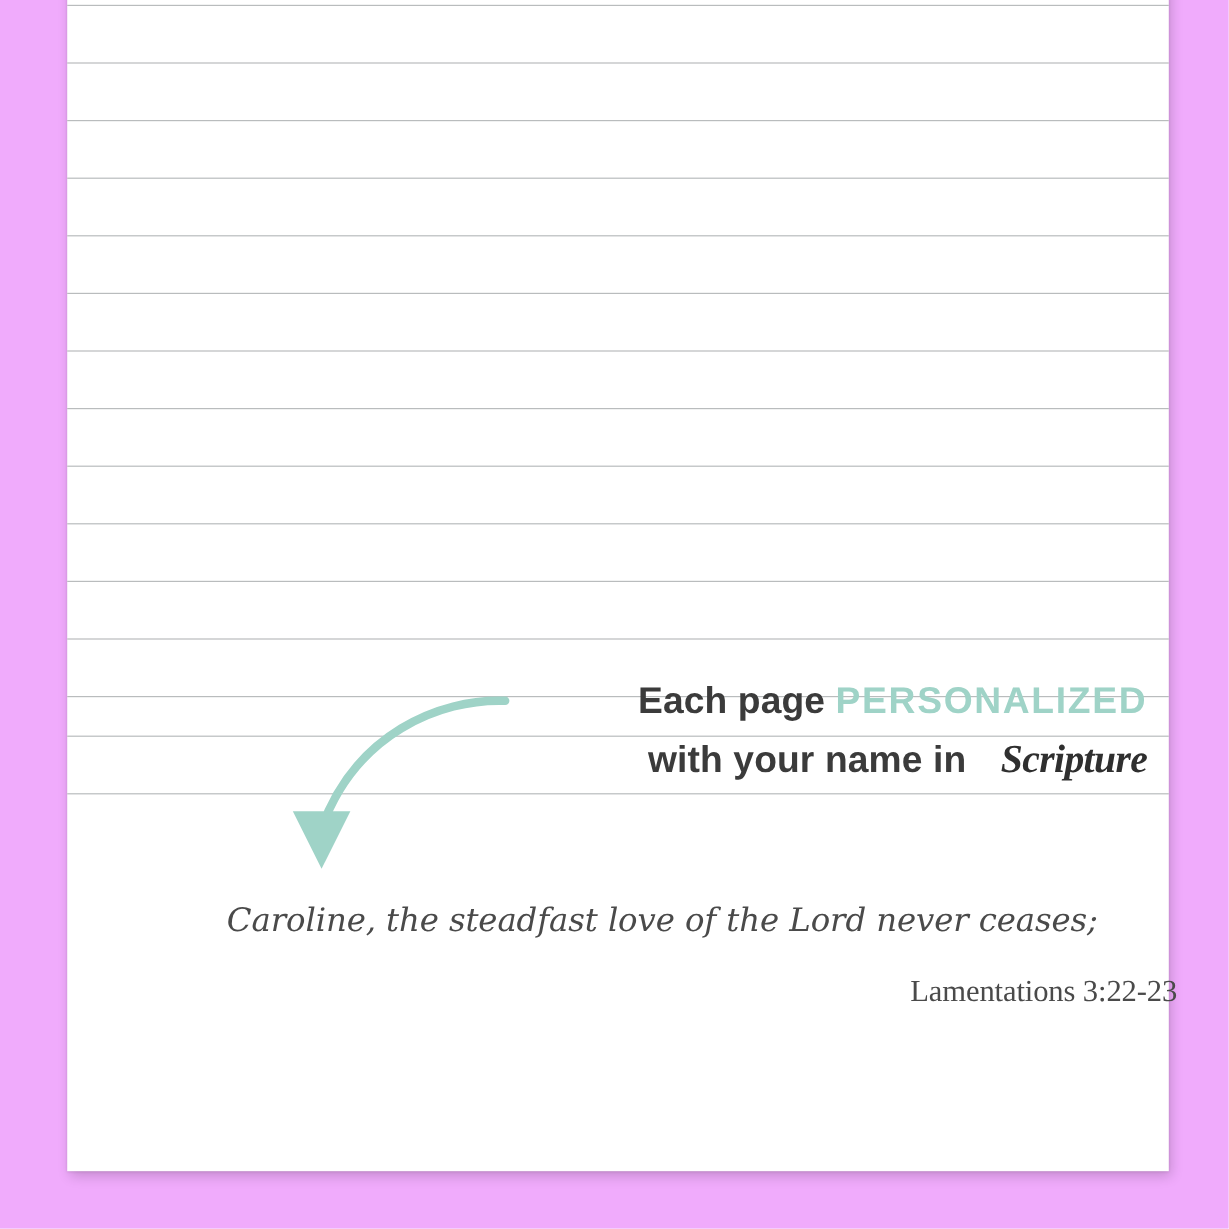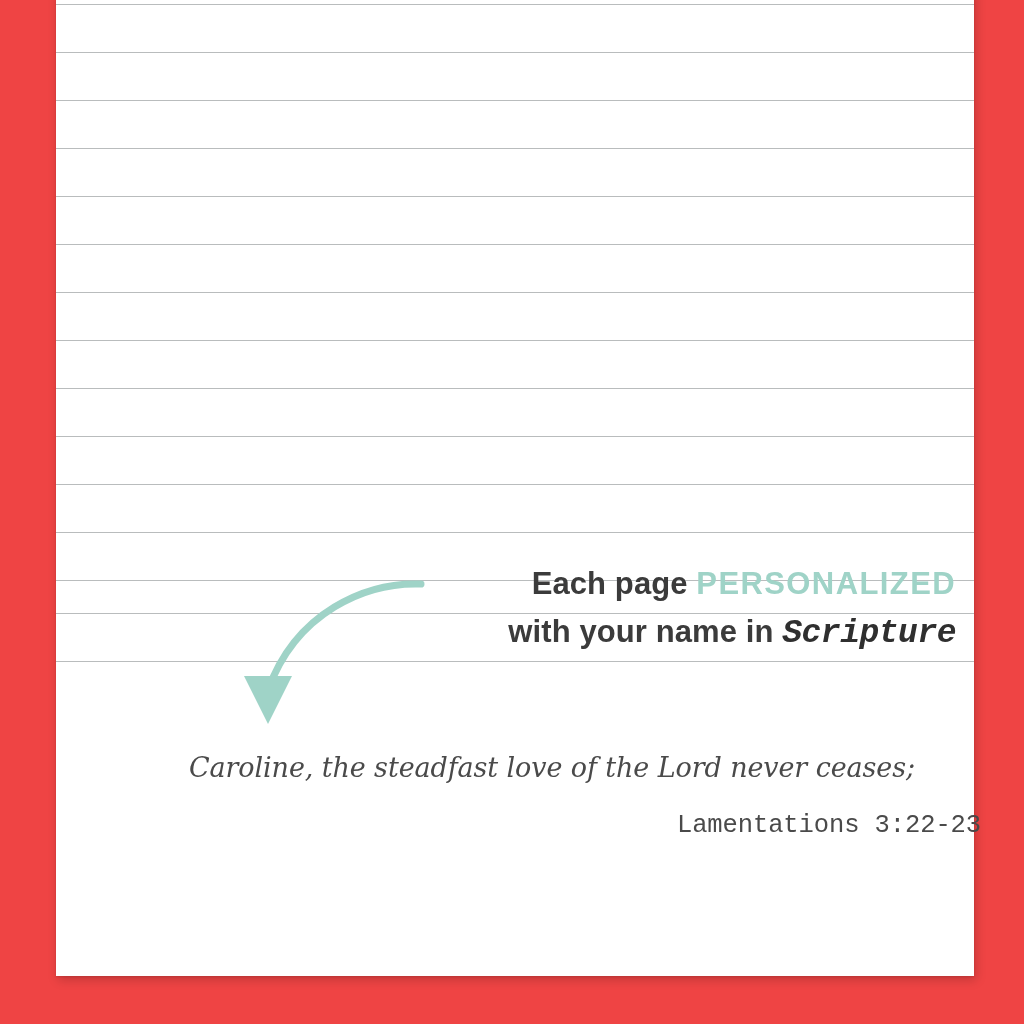--- a/index.html
+++ b/index.html
@@ -9,21 +9,21 @@
     height: 1024px;
     background: #ffffff;
     font-family: "Liberation Sans", sans-serif;
     overflow: hidden;
   }
 
   #stage {
     position: relative;
     width: 1024px;
     height: 1024px;
-    background: #ef4444;
+    background: #f0abfc;
   }
 
   
   #page {
     position: absolute;
     left: 56px;
     top: -14px;
     width: 918px;
     height: 990px;
     background: #ffffff;
@@ -69,26 +69,27 @@
     margin-top: 8px;
   }
 
   .hl {
     color: #9fd3c7;
     letter-spacing: 1.4px;
     font-weight: bold;
   }
 
   .script {
-    font-family: Liberation Mono, monospace;
+    font-family: Liberation Serif, serif;
     font-style: italic;
     font-weight: bold;
     font-size: 33px;
     color: #2f2f2f;
     letter-spacing: -0.5px;
+    margin-left: 20px;
   }
 
   
   #arrow {
     position: absolute;
     left: 160px;
     top: 586px;
     width: 210px;
     height: 170px;
     z-index: 4;
@@ -109,21 +110,21 @@
     font-size: 27px;
     color: #4a4a4a;
     line-height: 1.60;
     letter-spacing: -0.1px;
   }
 
   #reference {
     margin-top: 22px;
     text-align: right;
     padding-right: 8px;
-    font-family: Liberation Mono, monospace;
+    font-family: Liberation Serif, serif;
     font-size: 25.5px;
     color: #4a4a4a;
     letter-spacing: -0.1px;
   }
 </style>
 </head>
 <body>
 
 <div id="stage">
 

